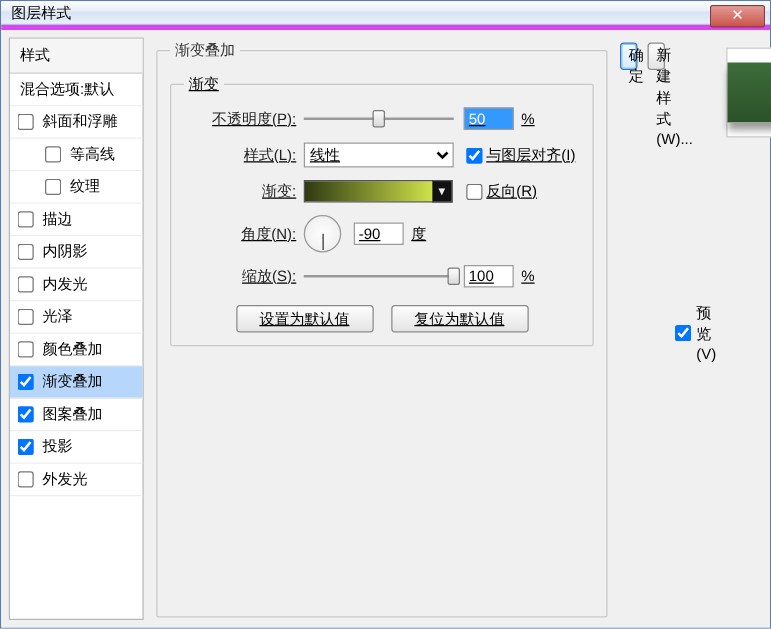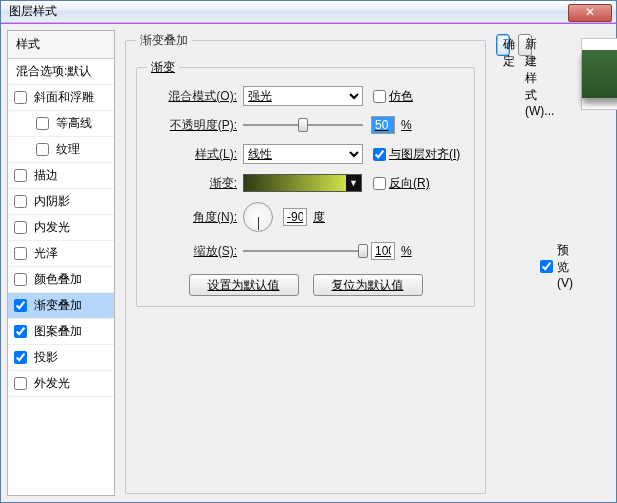--- a/index.html
+++ b/index.html
@@ -41,21 +41,21 @@
     color: #fff;
     text-align: center;
     line-height: 14px;
     font-size: 12px;
     cursor: default;
   }
   .body {
     flex: 1;
     display: flex;
     background: #f0f0f0;
-    border-top: 1px solid #d946ef;
+    border-top: 4px solid #d946ef;
   }
   .sidebar {
     width: 108px;
     border-right: 1px solid #c8c8c8;
     background: #fff;
     display: flex;
     flex-direction: column;
     margin: 6px 0 6px 6px;
     border: 1px solid #b6b6b6;
   }
@@ -154,21 +154,21 @@
     position: absolute;
     top: 2px;
     width: 10px;
     height: 14px;
     background: linear-gradient(#fdfdfd,#d9d9d9);
     border: 1px solid #7a7a7a;
     border-radius: 2px;
     transform: translateX(-50%);
   }
   .numbox {
-    width: 24px;
+    width: 40px;
     height: 18px;
     border: 1px solid #9a9a9a;
     background: #fff;
     font-size: 12px;
     text-align: left;
     padding: 0 3px;
     margin-left: 8px;
   }
   .numbox.hl {
     background: #3399ff;
@@ -345,30 +345,20 @@
           </div>
         </div>
     </div>
 
     <div class="main">
       <fieldset class="group outer-group">
         <legend>渐变叠加</legend>
         <fieldset class="inner">
           <legend>渐变</legend>
 
-          <div class="row">
-            <span class="lbl">混合模式(O):</span>
-            <select class="combo">
-              <option>强光</option>
-            </select>
-            <label class="checkbox-inline">
-              <input type="checkbox" style="">
-              <span>仿色</span>
-            </label>
-          </div>
 
           <div class="row">
             <span class="lbl">不透明度(P):</span>
             <div class="slider">
               <div class="track"></div>
               <div class="thumb" id="opacity-thumb" style="left: 50%;"></div>
             </div>
             <input class="numbox hl" value="50" style="">
             <span class="pct">%</span>
           </div>

